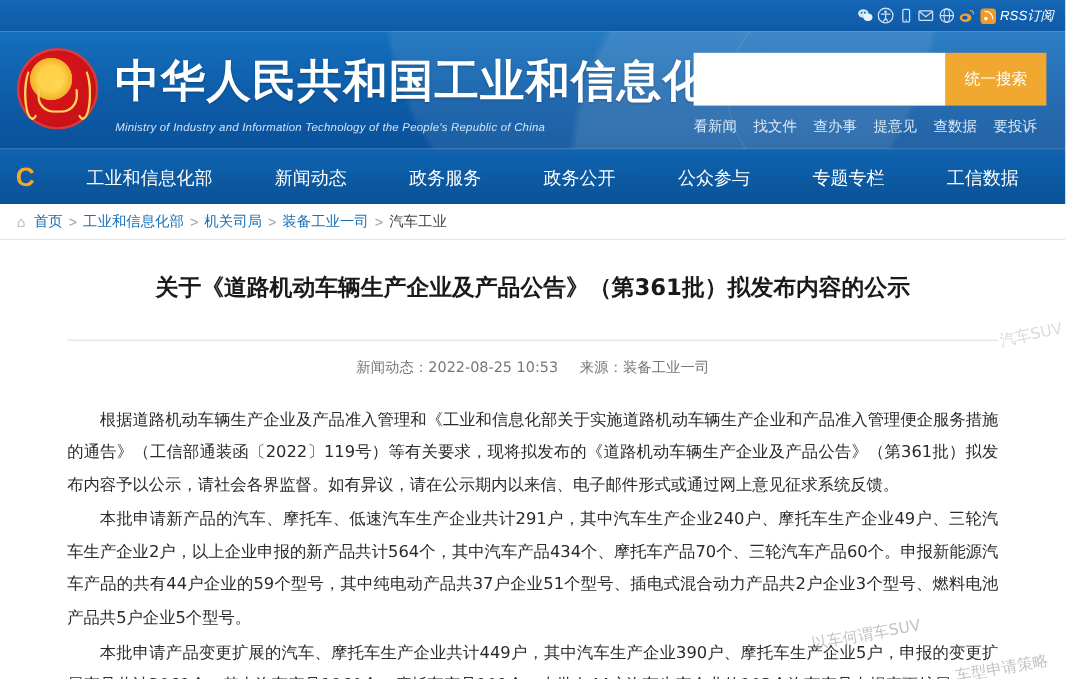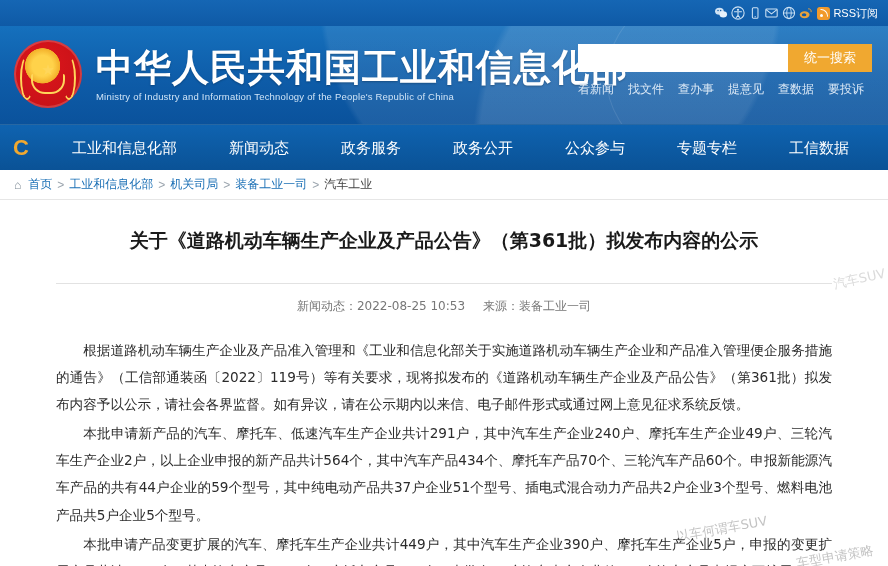--- a/index.html
+++ b/index.html
@@ -19,21 +19,21 @@
 
   
   .topbar {
     height: 26px;
     background: linear-gradient(180deg,#1566b4 0%, #0f5aa6 100%);
     display: flex; align-items: center; justify-content: flex-end;
     padding: 0 10px 0 0;
     position: relative;
   }
   .topbar .util {
-    display: flex; align-items: center; gap: 2px;
+    display: flex; align-items: center; gap: 2px; font-style: italic;
   }
   .topbar .uicon {
     width: 15px; height: 15px;
     display: inline-flex; align-items: center; justify-content: center;
     color: #cfe3f5; font-size: 11px; line-height: 1;
   }
   .topbar .uicon svg { display: block; }
   .rss-wrap {
     display: flex; align-items: center; gap: 3px;
     color: #ffffff; font-size: 11px; margin-left: 2px;
@@ -106,30 +106,31 @@
     font-size: 37px;
     font-weight: bold;
     letter-spacing: 1px;
     line-height: 1.1;
     text-shadow: 0 1px 2px rgba(0,0,0,0.25);
     font-family: "DejaVu Sans", "Liberation Sans", sans-serif;
   }
   .title-en {
     color: #cfe4f7;
     font-size: 9.5px;
-    margin-top: 2px;
+    margin-top: 12px;
     letter-spacing: 0.2px;
+    font-style: italic;
   }
 
   
   .search-area {
     position: absolute; right: 16px; top: 18px;
     width: 294px;
   }
-  .search-row { display: flex; height: 28px; }
+  .search-row { display: flex; height: 44px; }
   .search-input {
     flex: 1 1 auto;
     border: none; outline: none;
     background: #ffffff;
     font-size: 12px;
     padding: 0 8px;
     color: #333;
     font-family: "Liberation Sans", sans-serif;
   }
   .search-btn {

